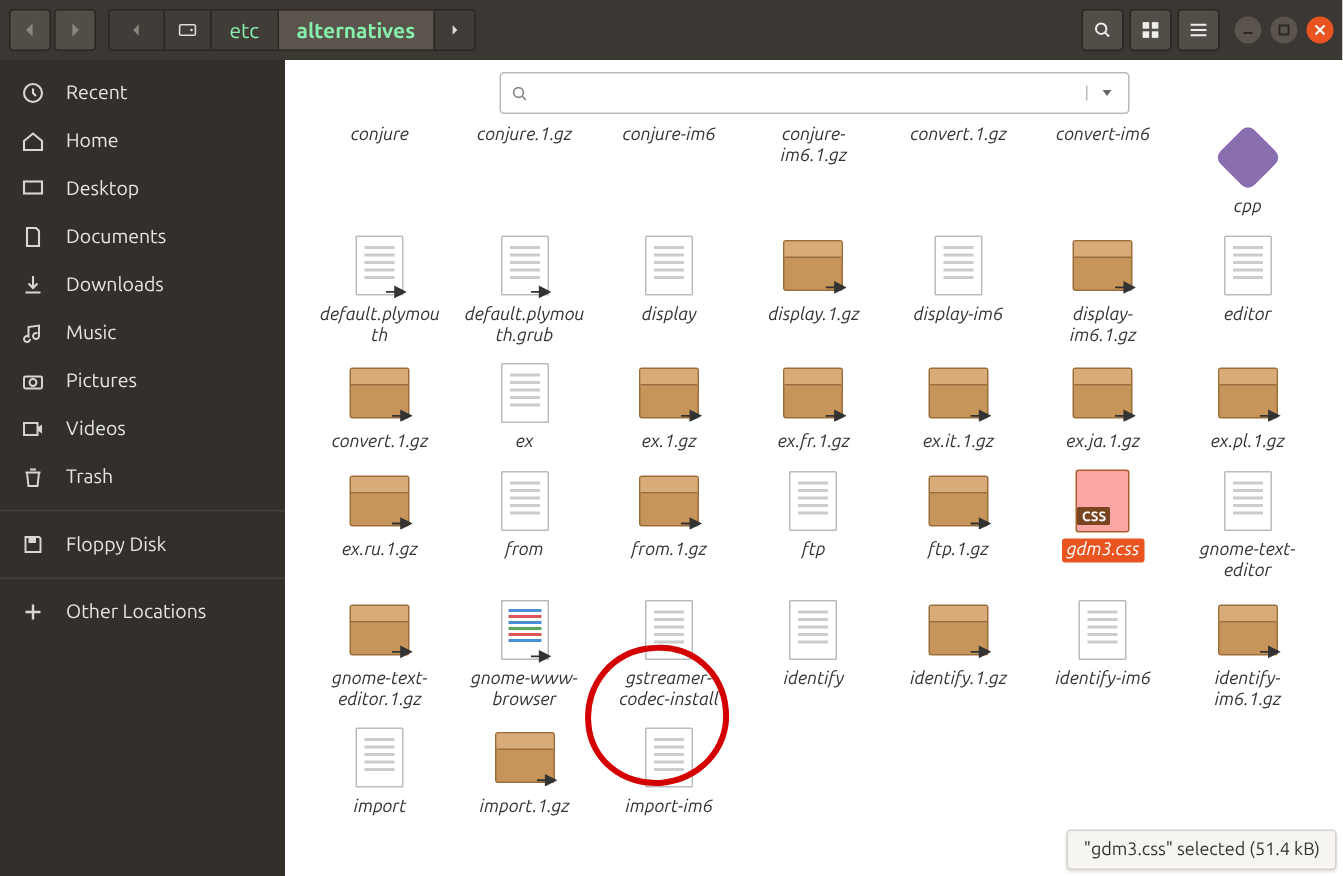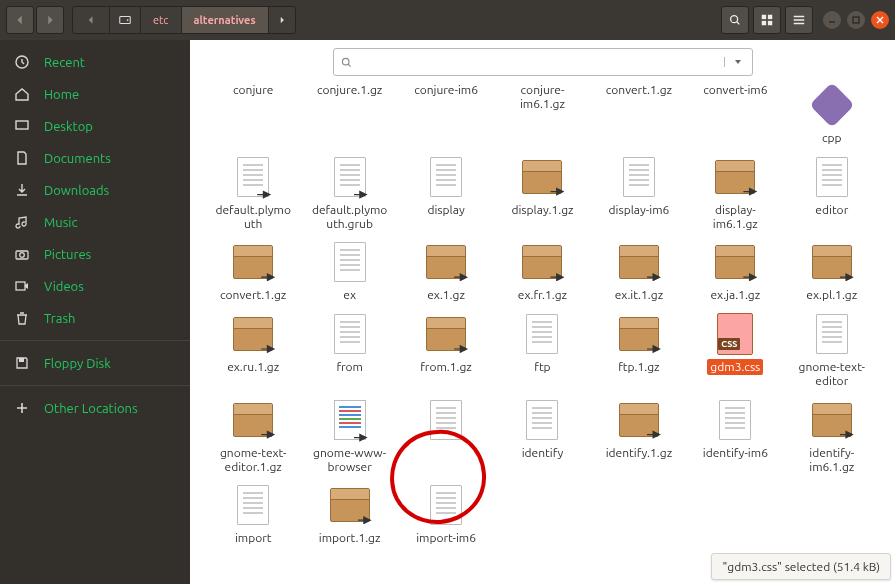--- a/index.html
+++ b/index.html
@@ -5,52 +5,52 @@
 * { box-sizing: border-box; margin: 0; padding: 0; font-family: Ubuntu, "Segoe UI", sans-serif; }
 body { width: 895px; height: 584px; overflow: hidden; background: #fff; font-size: 13px; }
 
 
 .titlebar { height: 40px; background: #3b3733; display: flex; align-items: center; padding: 0 6px; gap: 4px; color:#ddd; }
 .tbgrp { display:flex; gap:2px; }
 .tbtn { width:28px; height:28px; background:#514d47; border:1px solid #28241f; border-radius:3px; display:flex; align-items:center; justify-content:center; color:#eee; }
 .tbtn svg { width:14px; height:14px; fill:#eee; }
 .tbtn.disabled svg { fill:#8a867f; }
 .path { display:flex; align-items:center; height:28px; background:#403c37; border:1px solid #28241f; border-radius:3px; overflow:hidden; margin-left:4px; }
-.pseg { padding:0 12px; height:100%; display:flex; align-items:center; font-size:11px; color:#fca5a5; border-right:1px solid #28241f; }
+.pseg { padding:0 12px; height:100%; display:flex; align-items:center; font-size:14px; color:#86efac; border-right:1px solid #28241f; }
 .pseg.icon-seg { padding:0 8px; }
 .pseg.active { background:#5a544c; font-weight:700; }
 .spacer { flex:1; }
 .wctrls { display:flex; gap:6px; margin-left:6px; }
 .wbtn { width:18px; height:18px; border-radius:50%; background:#5a544c; display:flex; align-items:center; justify-content:center; }
 .wbtn.close { background:#e95420; }
 .wbtn svg { width:10px; height:10px; fill:#2b2824; }
 .wbtn.close svg { fill:#fff; }
 
 .body { display:flex; height:544px; }
 
 
-.sidebar { width:190px; background:#33302c; color:#22c55e; display:flex; flex-direction:column; padding-top:6px; }
+.sidebar { width:190px; background:#33302c; color:#e5e5e5; display:flex; flex-direction:column; padding-top:6px; }
 .srow { display:flex; align-items:center; gap:14px; padding:6px 14px; height:32px; }
 .srow svg { width:16px; height:16px; fill:#d9d7d3; flex-shrink:0; }
 .sep { height:1px; background:#45413b; margin:6px 0; }
 
 
 .main { flex:1; background:#fff; position:relative; display:flex; flex-direction:column; }
 .searchbar { display:flex; justify-content:center; padding:8px 0 4px; }
 .searchbox { width:420px; height:28px; border:1px solid #bdb9b2; border-radius:3px; display:flex; align-items:center; background:#fff; }
 .searchbox .sicon { width:26px; display:flex; align-items:center; justify-content:center; }
 .searchbox .sicon svg { width:13px; height:13px; fill:#888; }
 .searchbox input { flex:1; border:none; outline:none; font-size:13px; }
 .searchbox .dd { width:28px; border-left:1px solid #bdb9b2; display:flex; align-items:center; justify-content:center; }
 .searchbox .dd svg { width:10px; height:10px; fill:#666; }
 
 .grid { flex:1; display:grid; grid-template-columns: repeat(7, 1fr); padding:0 18px 4px; column-gap:6px; row-gap:4px; align-content:start; overflow:hidden; }
 .item { display:flex; flex-direction:column; align-items:center; text-align:center; font-size:12px; color:#333; padding:2px; }
 .ico { width:50px; height:46px; display:flex; align-items:center; justify-content:center; margin-bottom:2px; position:relative; }
-.lbl { max-width:86px; line-height:1.15; word-break:break-word; padding:1px 3px; border-radius:2px; }
+.lbl { max-width:86px; line-height:1.15; word-break:break-word; padding:1px 3px; border-radius:2px;font-style:italic; }
 .item.selected .lbl { background:#e95420; color:#ffffff; }
 
 
 .pkg { width:40px; height:34px; background:#c79559; border:1px solid #9a6e3a; border-radius:2px; position:relative; }
 .pkg::before { content:""; position:absolute; top:0; left:0; right:0; height:10px; background:#d8ac78; border-bottom:1px solid #9a6e3a; }
 .pkg::after { content:""; position:absolute; right:-3px; bottom:-3px; width:14px; height:12px; background:#333; clip-path:polygon(0 60%,40% 60%,40% 30%,100% 65%,40% 100%,40% 70%,0 70%); }
 .doc { width:32px; height:40px; background:#fff; border:1px solid #bbb; border-radius:1px; position:relative; }
 .doc::before { content:""; position:absolute; left:5px; right:5px; top:6px; height:2px; background:#ccc; box-shadow:0 5px #ccc,0 10px #ccc,0 15px #ccc,0 20px #ccc; }
 .doclnk::after { content:""; position:absolute; right:-3px; bottom:-3px; width:14px; height:12px; background:#333; clip-path:polygon(0 60%,40% 60%,40% 30%,100% 65%,40% 100%,40% 70%,0 70%); }
 .css { width:36px; height:42px; background:#fca5a5; border:1px solid #a9602c; border-radius:2px; position:relative; display:flex; align-items:flex-end; justify-content:flex-start; }
@@ -396,20 +396,21 @@
         <div class="item">
           <div class="ico">
             <div class="html"></div>
           </div>
           <div class="lbl">gnome-www-browser</div>
         </div>
         <div class="item">
           <div class="ico">
             <div class="doc"></div>
           </div>
+          <div class="lbl">gstreamer-codec-install</div>
         </div>
         <div class="item">
           <div class="ico">
             <div class="doc"></div>
           </div>
           <div class="lbl">identify</div>
         </div>
         <div class="item">
           <div class="ico">
             <div class="pkg"></div>

